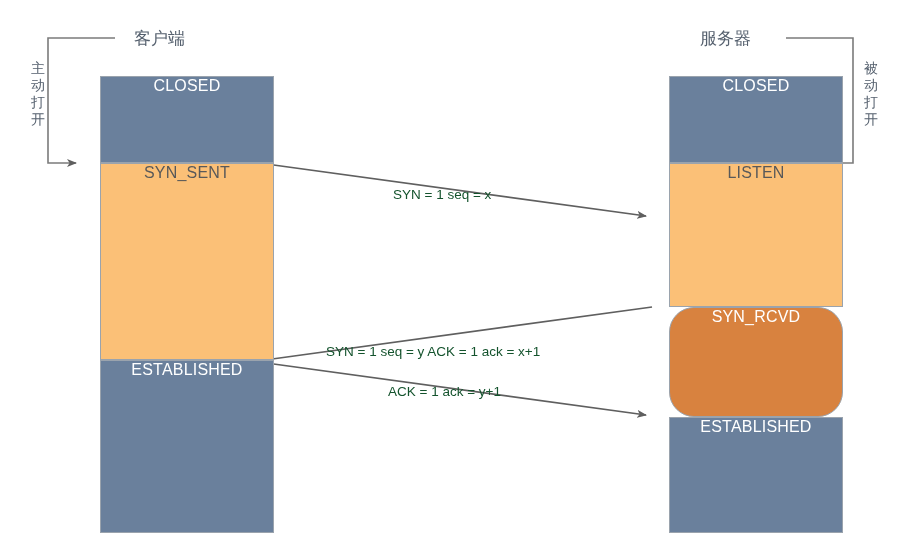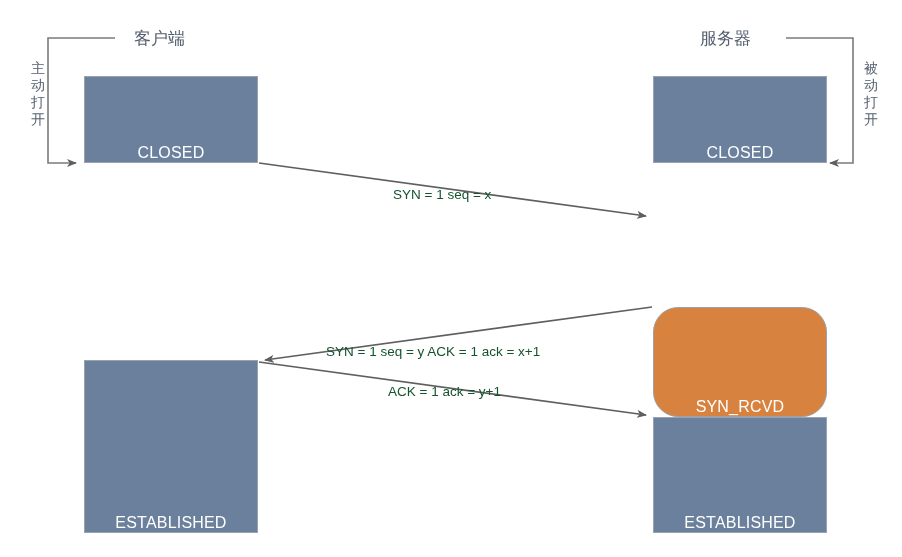--- a/index.html
+++ b/index.html
@@ -25,26 +25,26 @@
     height: 557px;
     pointer-events: none;
   }
   .column {
     position: absolute;
     width: 174px;
     box-sizing: border-box;
   }
   .state-box {
     position: absolute;
-    left: 0;
+    left: 16px;
     width: 174px;
     box-sizing: border-box;
     border: 1px solid #9aa3ad;
     display: flex;
-    align-items: flex-end;
+    align-items: flex-start;
     justify-content: center;
     font-size: 16px;
     letter-spacing: 0.2px;
     text-align: center;
   }
   .fill-blue {
     background: #6a809c;
     color: #ffffff;
   }
   .fill-orange-light {
@@ -123,38 +123,44 @@
     <span>主</span>
     <span>动</span>
     <span>打</span>
     <span>开</span>
   </div>
 
   <div class="column" style="left:84px; top:76px; height:457px;">
     <div class="state-box fill-blue" style="top:0px; height:87px;">
       <span>CLOSED</span>
     </div>
+    <div class="state-box fill-orange-light" style="top:87px; height:197px;">
+      <span>SYN_SENT</span>
+    </div>
     <div class="state-box fill-blue" style="top:284px; height:173px;">
       <span>ESTABLISHED</span>
     </div>
   </div>
 
   <div class="peer-title" style="left:700px; top:27px;">服务器</div>
 
   <div class="vert-label" style="left:863px; top:60px;">
     <span>被</span>
     <span>动</span>
     <span>打</span>
     <span>开</span>
   </div>
 
   <div class="column" style="left:653px; top:76px; height:457px;">
     <div class="state-box fill-blue" style="top:0px; height:87px;">
       <span>CLOSED</span>
     </div>
+    <div class="state-box fill-orange-light" style="top:87px; height:144px;">
+      <span>LISTEN</span>
+    </div>
     <div class="state-box fill-orange-dark" style="top:231px; height:110px;border-radius:25px;">
       <span>SYN_RCVD</span>
     </div>
     <div class="state-box fill-blue" style="top:341px; height:116px;">
       <span>ESTABLISHED</span>
     </div>
   </div>
 
   <div class="msg-label" style="left:393px; top:187px;">SYN = 1 seq = x</div>
 

